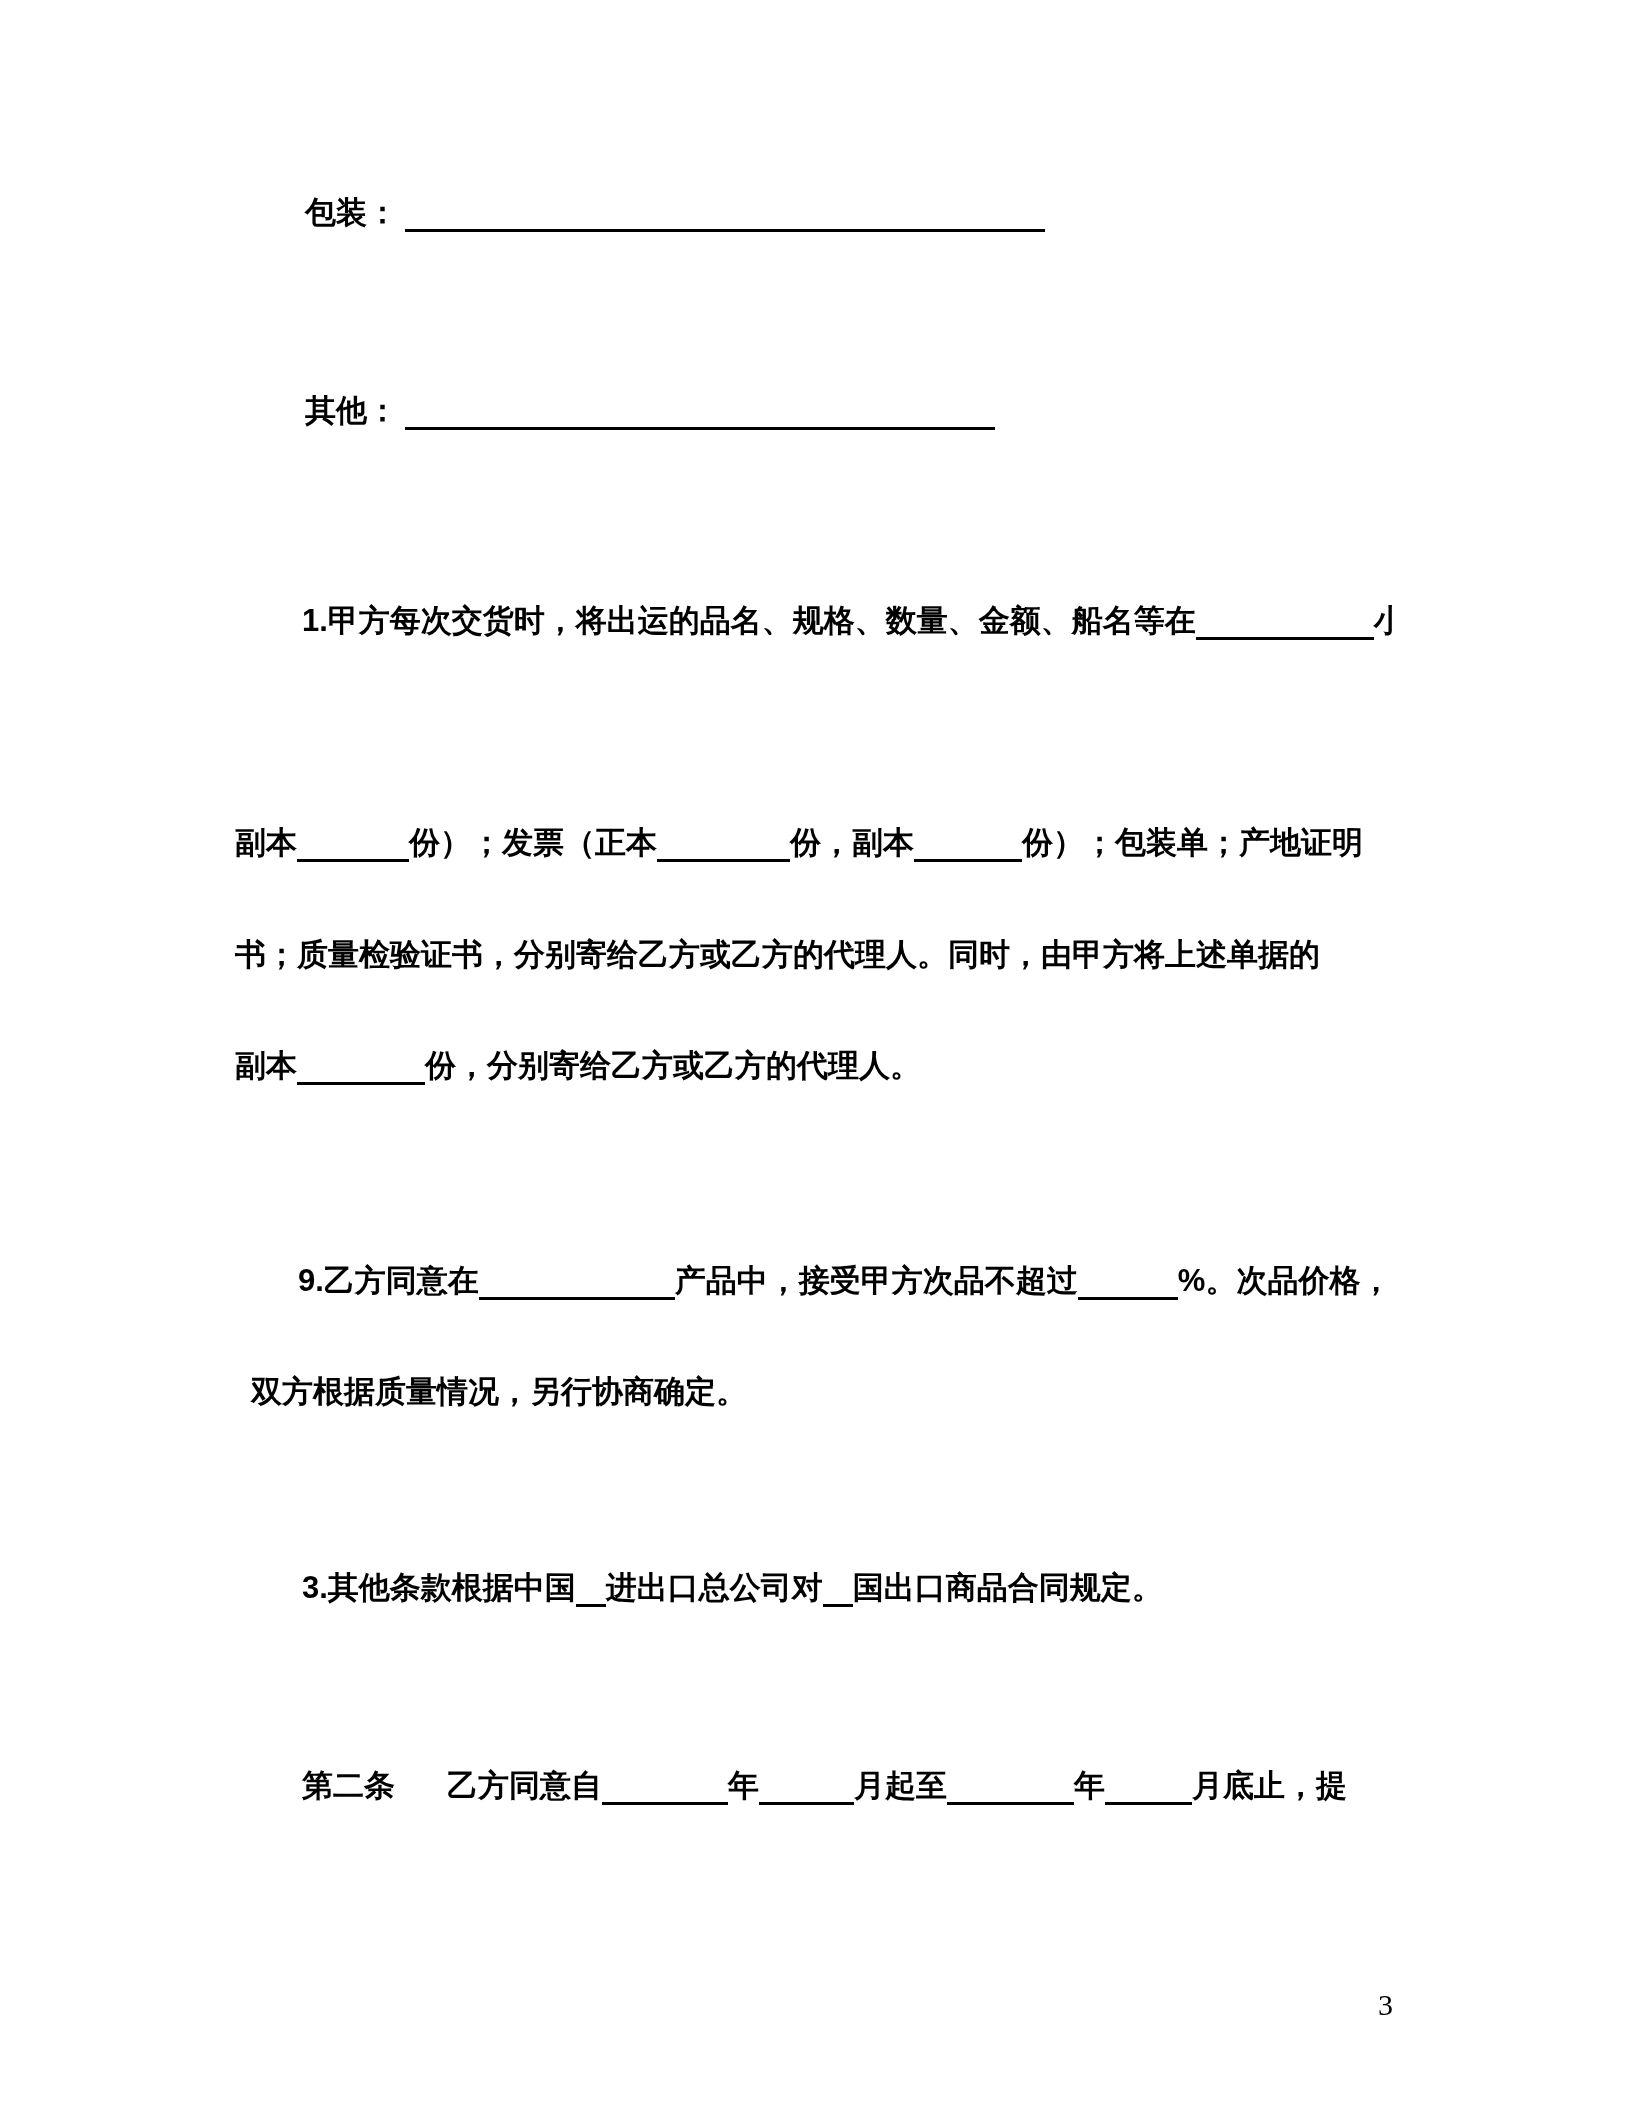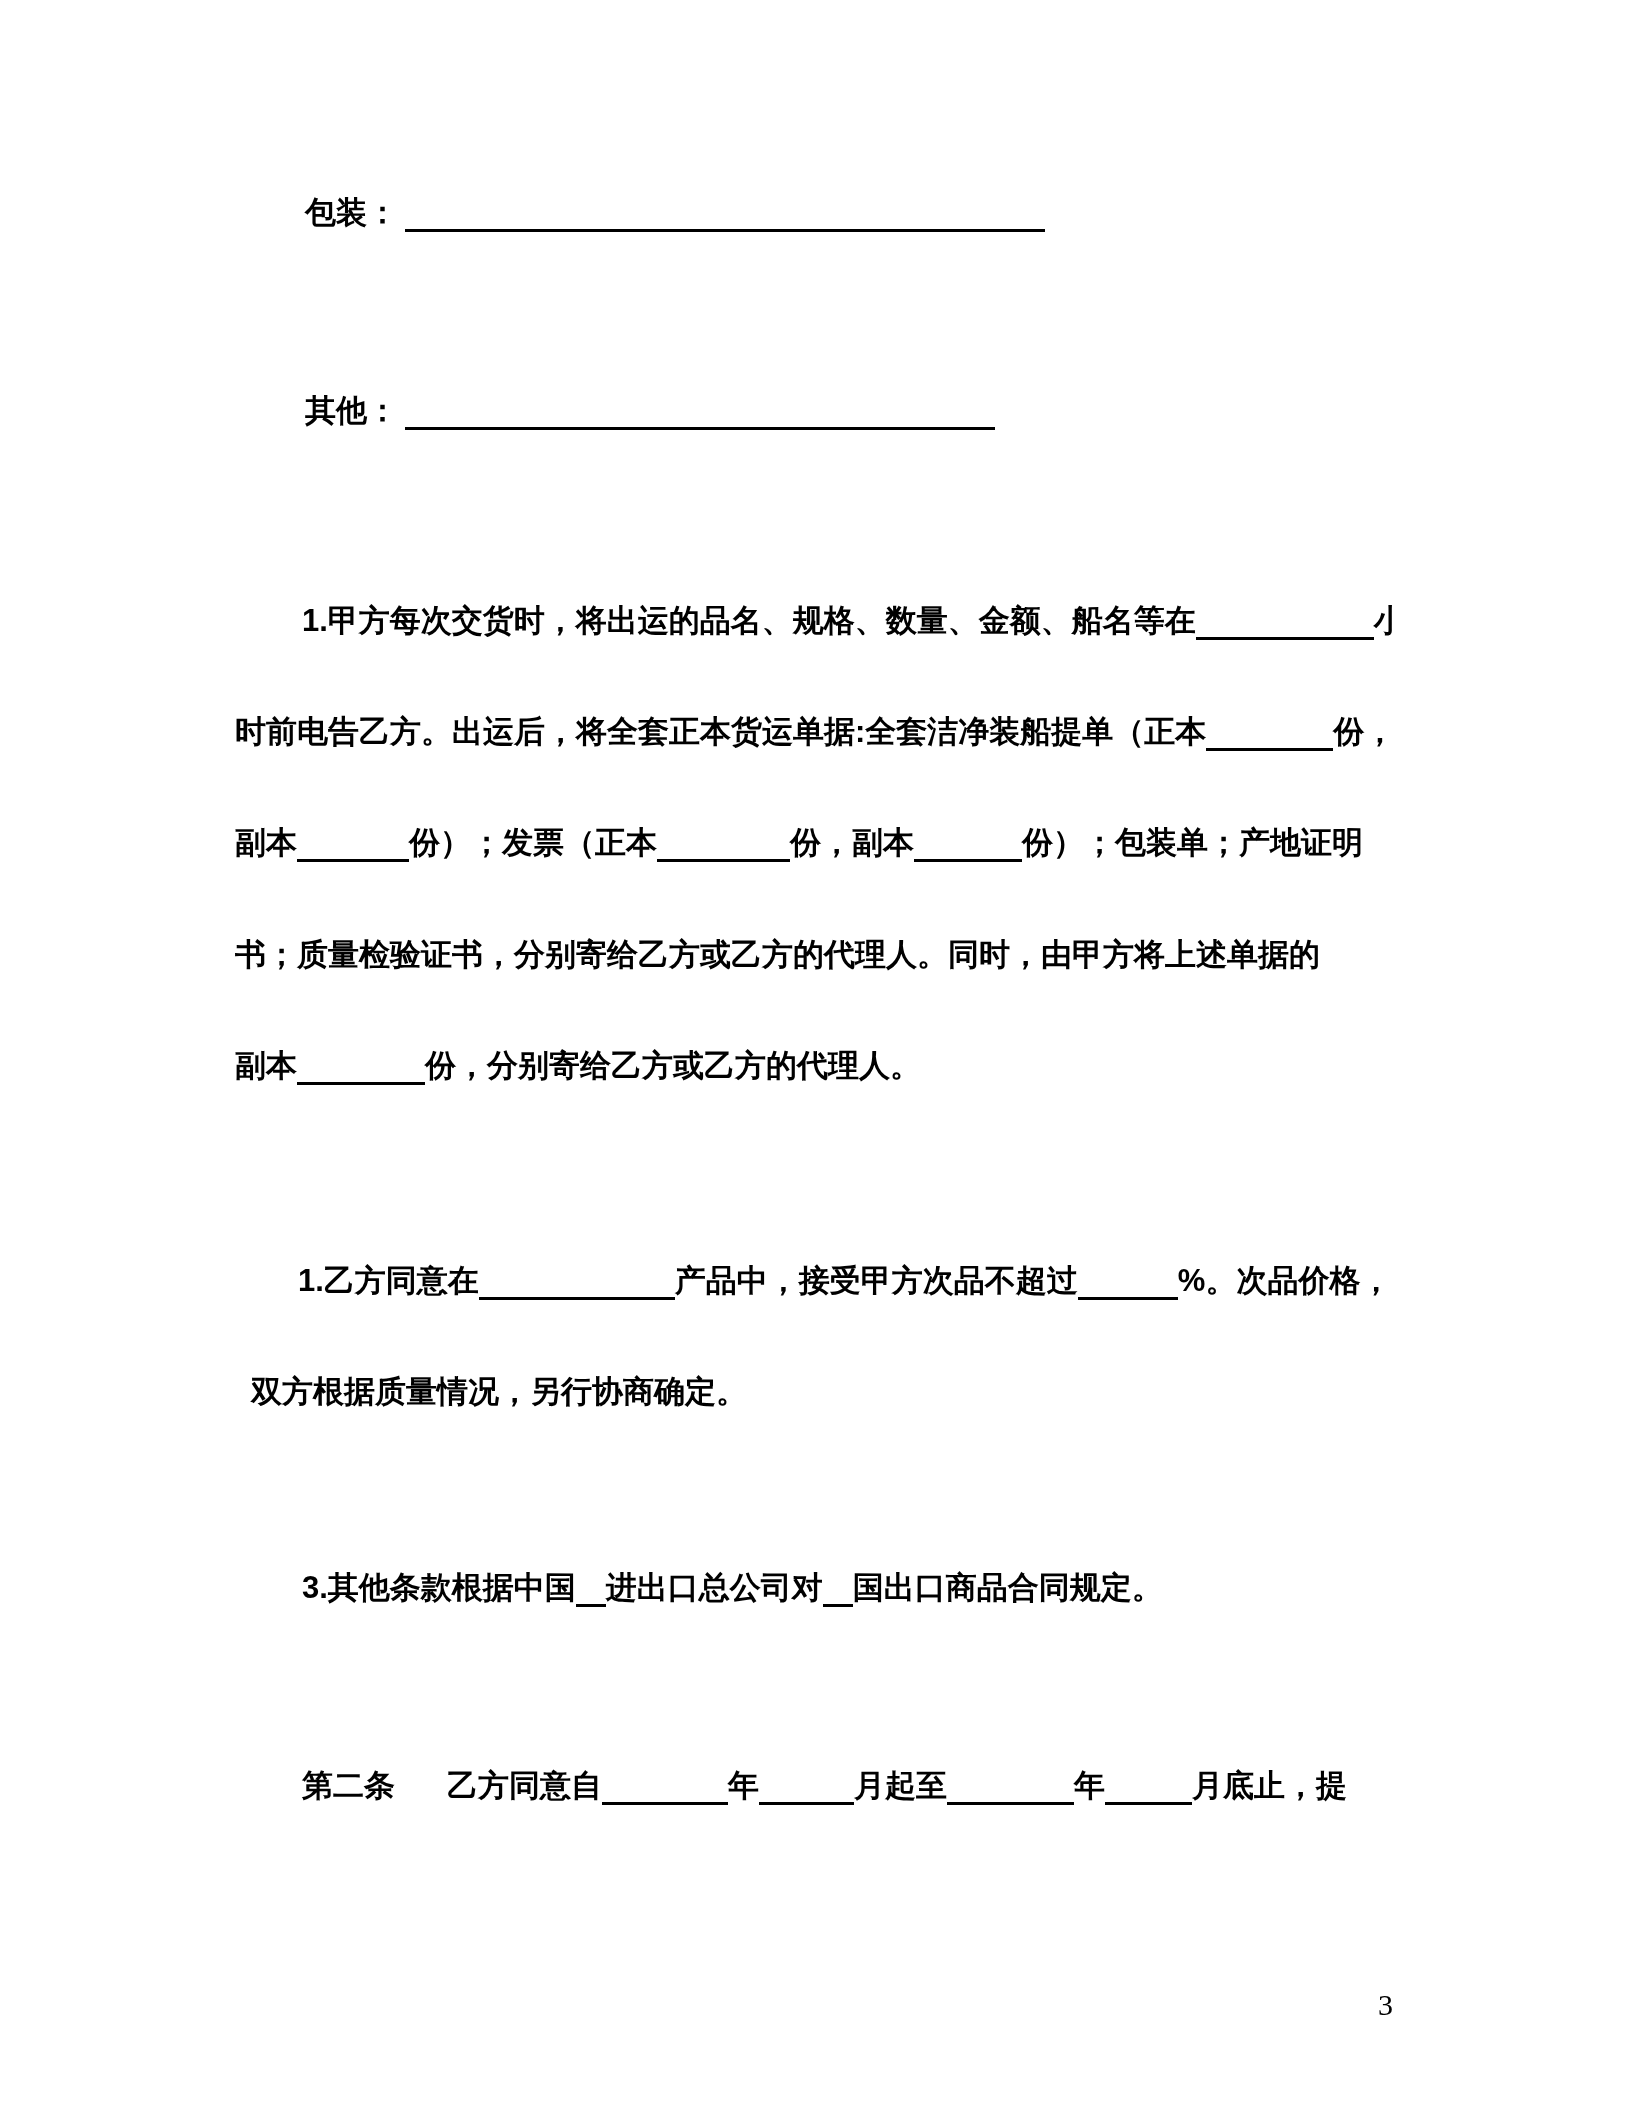--- a/index.html
+++ b/index.html
@@ -56,38 +56,35 @@
   </div>
 
   <div class="line" style="left:305px; top:391px;">
     <span class="txt">其他：</span><span class="blank" style="width:590px; margin-left:7px;"></span>
   </div>
 
   <div class="line" style="left:302px; top:601px;">
     <span class="txt">1.甲方每次交货时，将出运的品名、规格、数量、金额、船名等在</span><span class="blank" style="width:178px;"></span><span class="txt">小</span>
   </div>
 
-  <div class="line" style="left:235px; top:712px;">
-    <span class="txt">时前电告乙方。出运后，将全套正本货运单据:全套洁净装船提单（正本</span><span class="blank" style="width:127px;"></span><span class="txt">份，</span>
-  </div>
 
   <div class="line" style="left:235px; top:823px;">
     <span class="txt">副本</span><span class="blank" style="width:112px;"></span><span class="txt">份）；发票（正本</span><span class="blank" style="width:133px;"></span><span class="txt">份，副本</span><span class="blank" style="width:108px;"></span><span class="txt">份）；包装单；产地证明</span>
   </div>
 
   <div class="line" style="left:235px; top:935px;">
     <span class="txt">书；质量检验证书，分别寄给乙方或乙方的代理人。同时，由甲方将上述单据的</span>
   </div>
 
   <div class="line" style="left:235px; top:1046px;">
     <span class="txt">副本</span><span class="blank" style="width:128px;"></span><span class="txt">份，分别寄给乙方或乙方的代理人。</span>
   </div>
 
   <div class="line" style="left:298px; top:1261px;">
-    <span class="txt">1.乙方同意在</span><span class="blank" style="width:196px;"></span><span class="txt">产品中，接受甲方次品不超过</span><span class="blank" style="width:100px;"></span><span class="txt">%。次品价格，</span>
+    <span class="txt">9.乙方同意在</span><span class="blank" style="width:196px;"></span><span class="txt">产品中，接受甲方次品不超过</span><span class="blank" style="width:100px;"></span><span class="txt">%。次品价格，</span>
   </div>
 
   <div class="line" style="left:251px; top:1372px;">
     <span class="txt">双方根据质量情况，另行协商确定。</span>
   </div>
 
   <div class="line" style="left:302px; top:1568px;">
     <span class="txt">3.其他条款根据中国</span><span class="blank" style="width:30px;"></span><span class="txt">进出口总公司对</span><span class="blank" style="width:30px;"></span><span class="txt">国出口商品合同规定。</span>
   </div>
 

